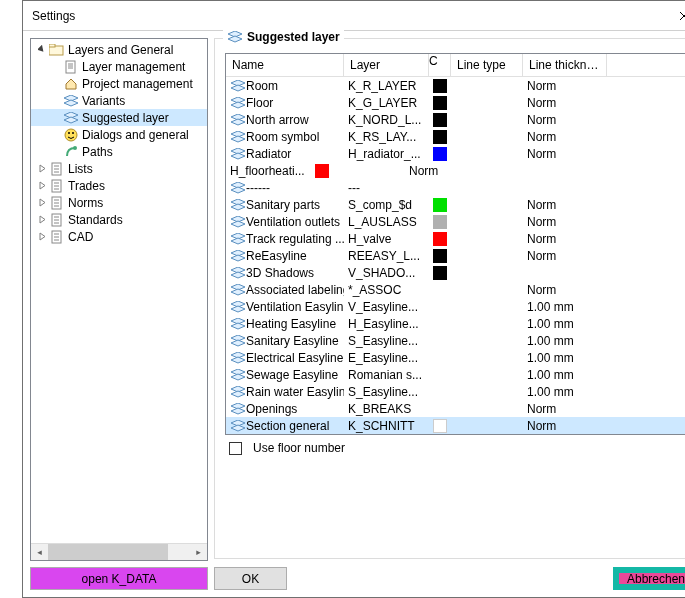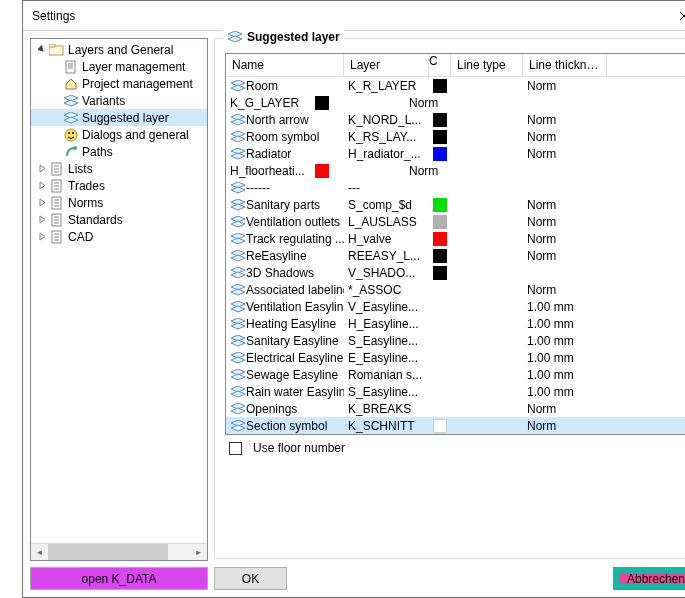--- a/index.html
+++ b/index.html
@@ -429,20 +429,29 @@
                   <span>Room</span>
                 </div>
                 <div class="td col-layer">K_R_LAYER</div>
                 <div class="td col-c">
                   <span class="swatch" style="background:#000000;"></span>
                 </div>
                 <div class="td col-lt"></div>
                 <div class="td col-lw">Norm</div>
               </div>
               <div class="tr">
+                <div class="td col-name name">
+                  <span class="layer-ico">
+                    <svg width="16" height="12" viewBox="0 0 16 12">
+                      <path d="M8 0 L15 3 L8 6 L1 3 Z" fill="#e0f0ff" stroke="#5a8fbf"></path>
+                      <path d="M8 5 L15 8 L8 11 L1 8 Z" fill="#e0f0ff" stroke="#5a8fbf"></path>
+                    </svg>
+                  </span>
+                  <span>Floor</span>
+                </div>
                 <div class="td col-layer">K_G_LAYER</div>
                 <div class="td col-c">
                   <span class="swatch" style="background:#000000;"></span>
                 </div>
                 <div class="td col-lt"></div>
                 <div class="td col-lw">Norm</div>
               </div>
               <div class="tr">
                 <div class="td col-name name">
                   <span class="layer-ico">
@@ -723,21 +732,21 @@
                 <div class="td col-lw">Norm</div>
               </div>
               <div class="tr selected">
                 <div class="td col-name name">
                   <span class="layer-ico">
                     <svg width="16" height="12" viewBox="0 0 16 12">
                       <path d="M8 0 L15 3 L8 6 L1 3 Z" fill="#e0f0ff" stroke="#5a8fbf"></path>
                       <path d="M8 5 L15 8 L8 11 L1 8 Z" fill="#e0f0ff" stroke="#5a8fbf"></path>
                     </svg>
                   </span>
-                  <span>Section symbol</span>
+                  <span>Section general</span>
                 </div>
                 <div class="td col-layer">K_SCHNITT</div>
                 <div class="td col-c">
                   <span class="swatch" style="background:#ffffff;border:1px solid #ccc;"></span>
                 </div>
                 <div class="td col-lt"></div>
                 <div class="td col-lw">Norm</div>
               </div>
             </div>
         </div>

